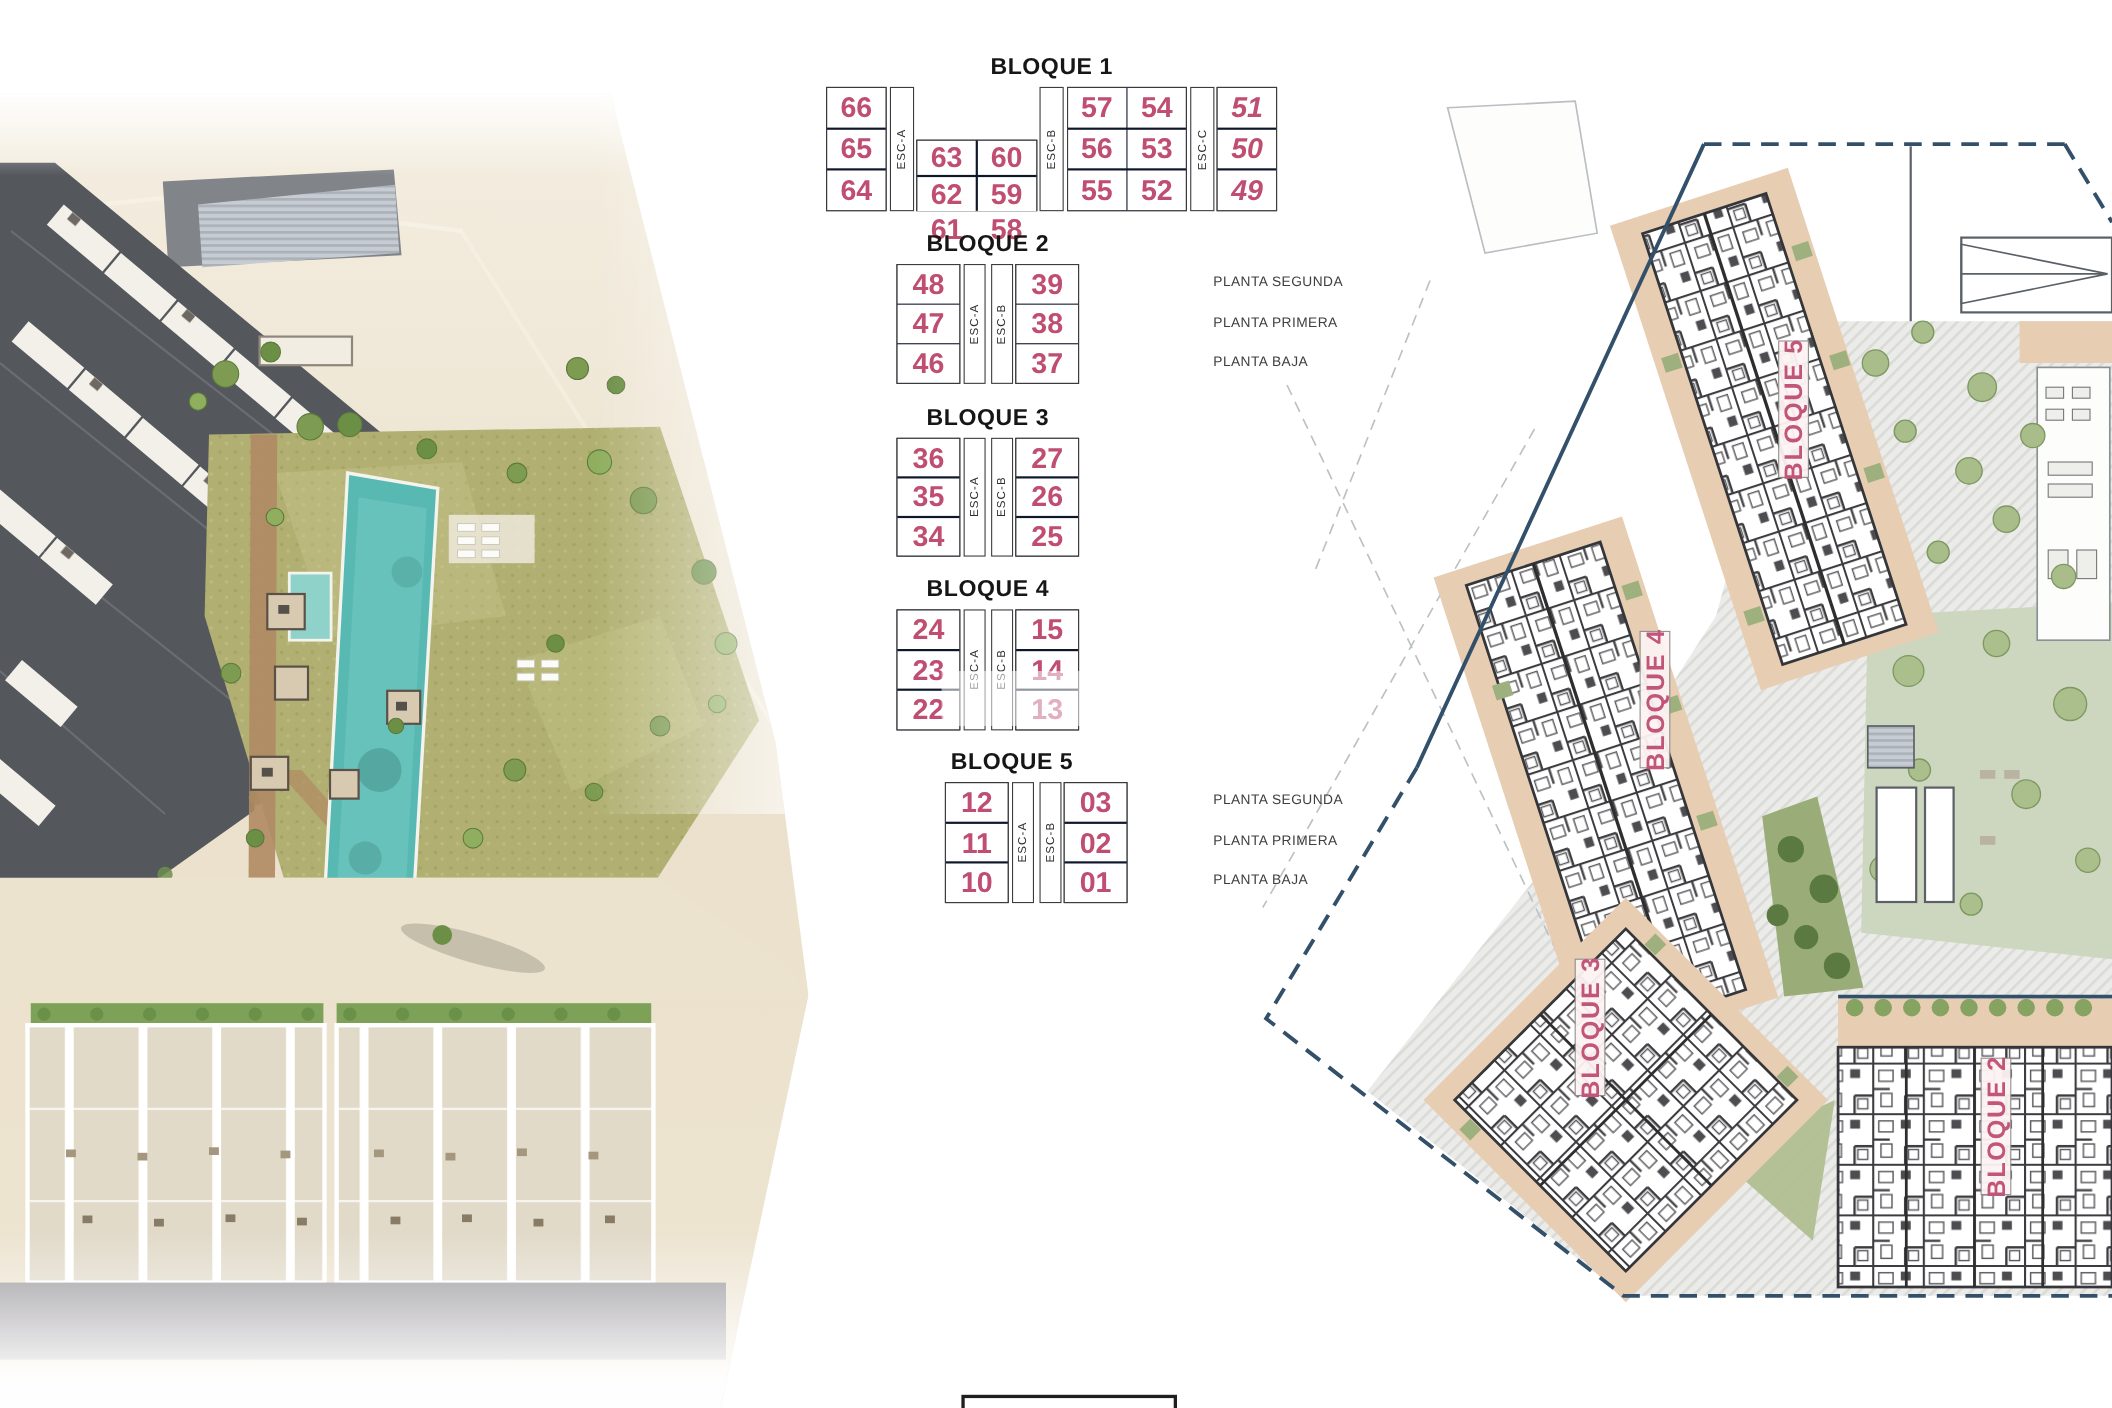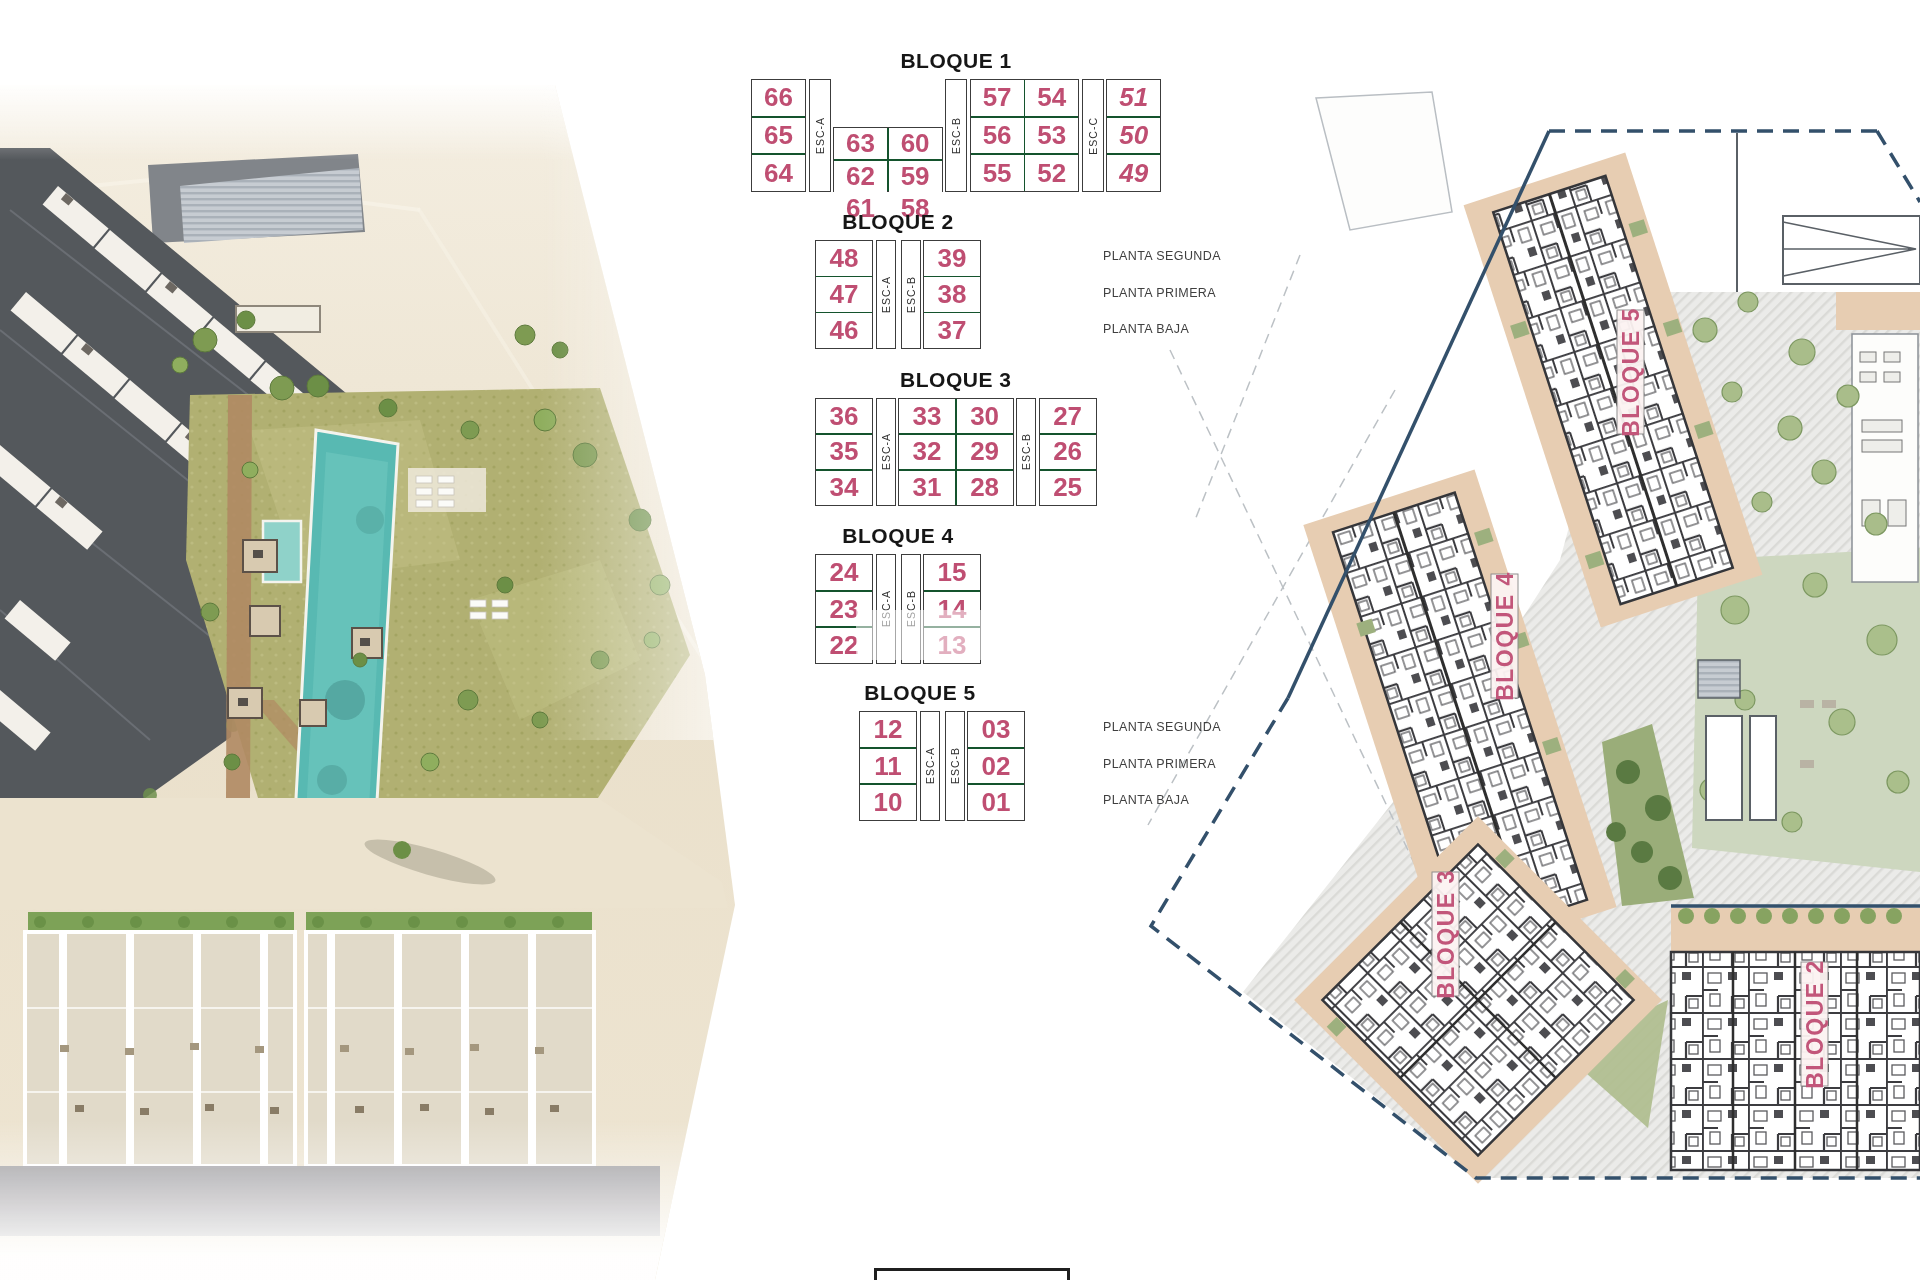--- a/index.html
+++ b/index.html
@@ -3,21 +3,21 @@
 <meta charset="utf-8">
 <style>
   html,body{margin:0;padding:0;background:#fff;}
   #canvas{position:relative;width:1920px;height:1280px;overflow:hidden;background:#fff;
           font-family:"Liberation Sans",sans-serif;}
   svg{position:absolute;left:0;top:0;}
   #tables-layer{position:absolute;left:0;top:11px;width:1612px;height:1280px;}
   .tblwrap{position:absolute;}
   .ttl{font-weight:bold;font-size:21px;color:#161616;letter-spacing:.5px;text-align:center;white-space:nowrap;}
   .trow{display:flex;align-items:stretch;}
-  .numgrp{display:grid;gap:1.6px;background:#14532d;border:1.6px solid #3c3c3c;}
+  .numgrp{display:grid;gap:1.6px;background:#0f172a;border:1.6px solid #3c3c3c;}
   .ncell{background:#fff;display:flex;align-items:center;justify-content:center;
          font-weight:bold;font-size:26px;color:#bf4e72;}
   .escgrp{border:1.6px solid #3c3c3c;margin:0 2.5px;background:#fff;display:flex;
           align-items:center;justify-content:center;}
   .esc-text{writing-mode:vertical-rl;transform:rotate(180deg);font-size:10.5px;
             letter-spacing:1px;color:#2f2f2f;white-space:nowrap;}
   .planta{position:absolute;font-size:12.5px;color:#3f3f3f;letter-spacing:.4px;white-space:nowrap;}
   #watermark{position:absolute;left:856px;top:610px;width:212px;height:50px;
              background:rgba(255,255,255,.55);}
   #legend-box{position:absolute;left:874px;top:1268px;width:190px;height:34px;
@@ -475,28 +475,20 @@
         <div class="ttl" style="height: 30px;">BLOQUE 3</div>
         <div class="trow" style="height: 108px;">
           <div class="numgrp" style="grid-template-columns: repeat(1, 56px); grid-template-rows: repeat(3, 1fr);">
             <div class="ncell">36</div>
             <div class="ncell">35</div>
             <div class="ncell">34</div>
           </div>
           <div class="escgrp" style="width: 18px;">
             <span class="esc-text">ESC-A</span>
           </div>
-          <div class="numgrp" style="grid-template-columns: repeat(2, 56px); grid-template-rows: repeat(3, 1fr);">
-            <div class="ncell">33</div>
-            <div class="ncell">30</div>
-            <div class="ncell">32</div>
-            <div class="ncell">29</div>
-            <div class="ncell">31</div>
-            <div class="ncell">28</div>
-          </div>
           <div class="escgrp" style="width: 18px;">
             <span class="esc-text">ESC-B</span>
           </div>
           <div class="numgrp" style="grid-template-columns: repeat(1, 56px); grid-template-rows: repeat(3, 1fr);">
             <div class="ncell">27</div>
             <div class="ncell">26</div>
             <div class="ncell">25</div>
           </div>
         </div>
       </div>

